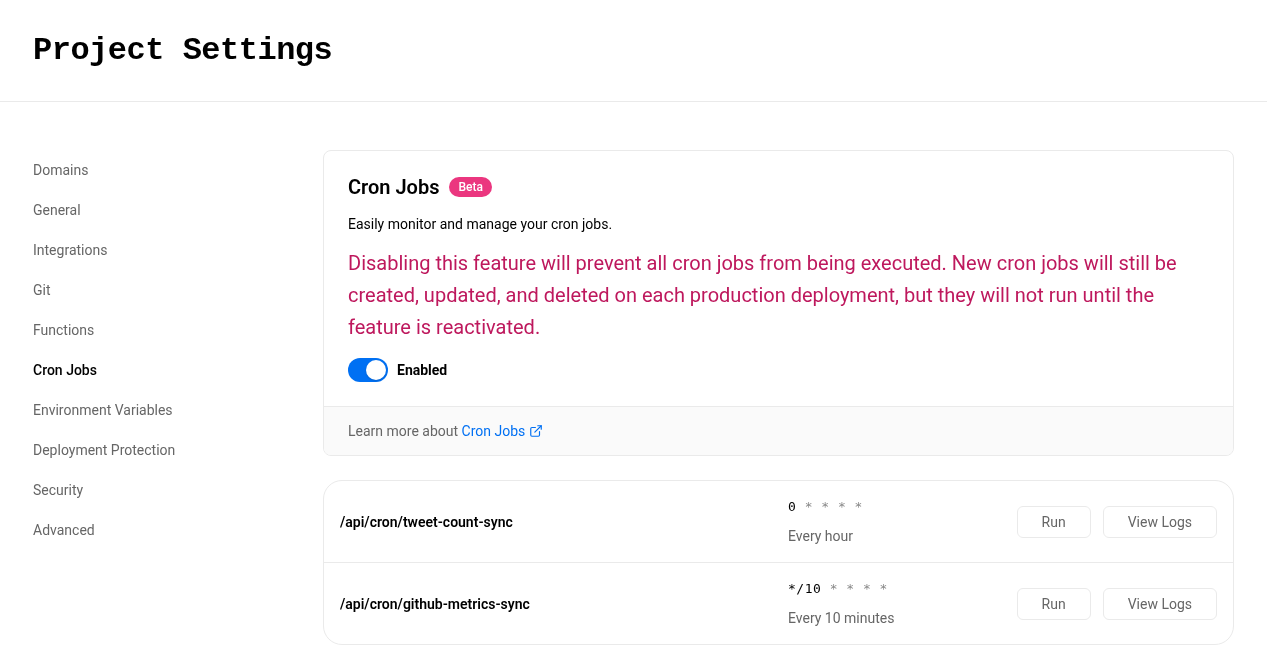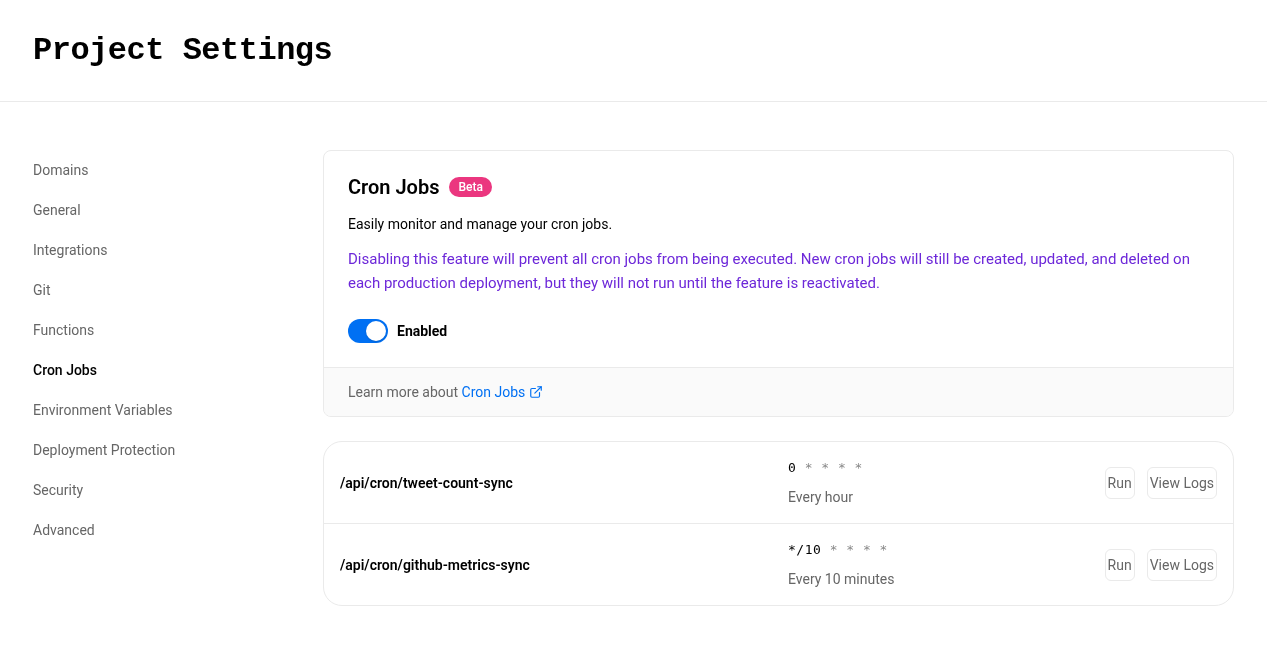--- a/index.html
+++ b/index.html
@@ -75,24 +75,24 @@
     border-radius: 10px;
     line-height: 16px;
   }
   .card-desc {
     font-size: 14px;
     color: #000;
     line-height: 1.6;
     margin-bottom: 12px;
   }
   .card-desc2 {
-    font-size: 15px;
-    color: #6d28d9;
+    font-size: 20px;
+    color: #be185d;
     line-height: 1.6;
-    margin-bottom: 24px;
+    margin-bottom: 15px;
   }
   .toggle-row {
     display: flex;
     align-items: center;
     gap: 9px;
   }
   .toggle {
     width: 40px;
     height: 24px;
     background: #0070f3;
@@ -169,21 +169,21 @@
   }
   .job-actions {
     display: flex;
     gap: 12px;
   }
   .btn {
     border: 1px solid #eaeaea;
     background: #fff;
     color: #666;
     border-radius: 6px;
-    padding: 7px 2px;
+    padding: 7px 24px;
     font-size: 14px;
     cursor: pointer;
     font-family: inherit;
   }
 </style>
 </head>
 <body>
 
 <div class="header">
   <h1 class="page-title">Project Settings</h1>

